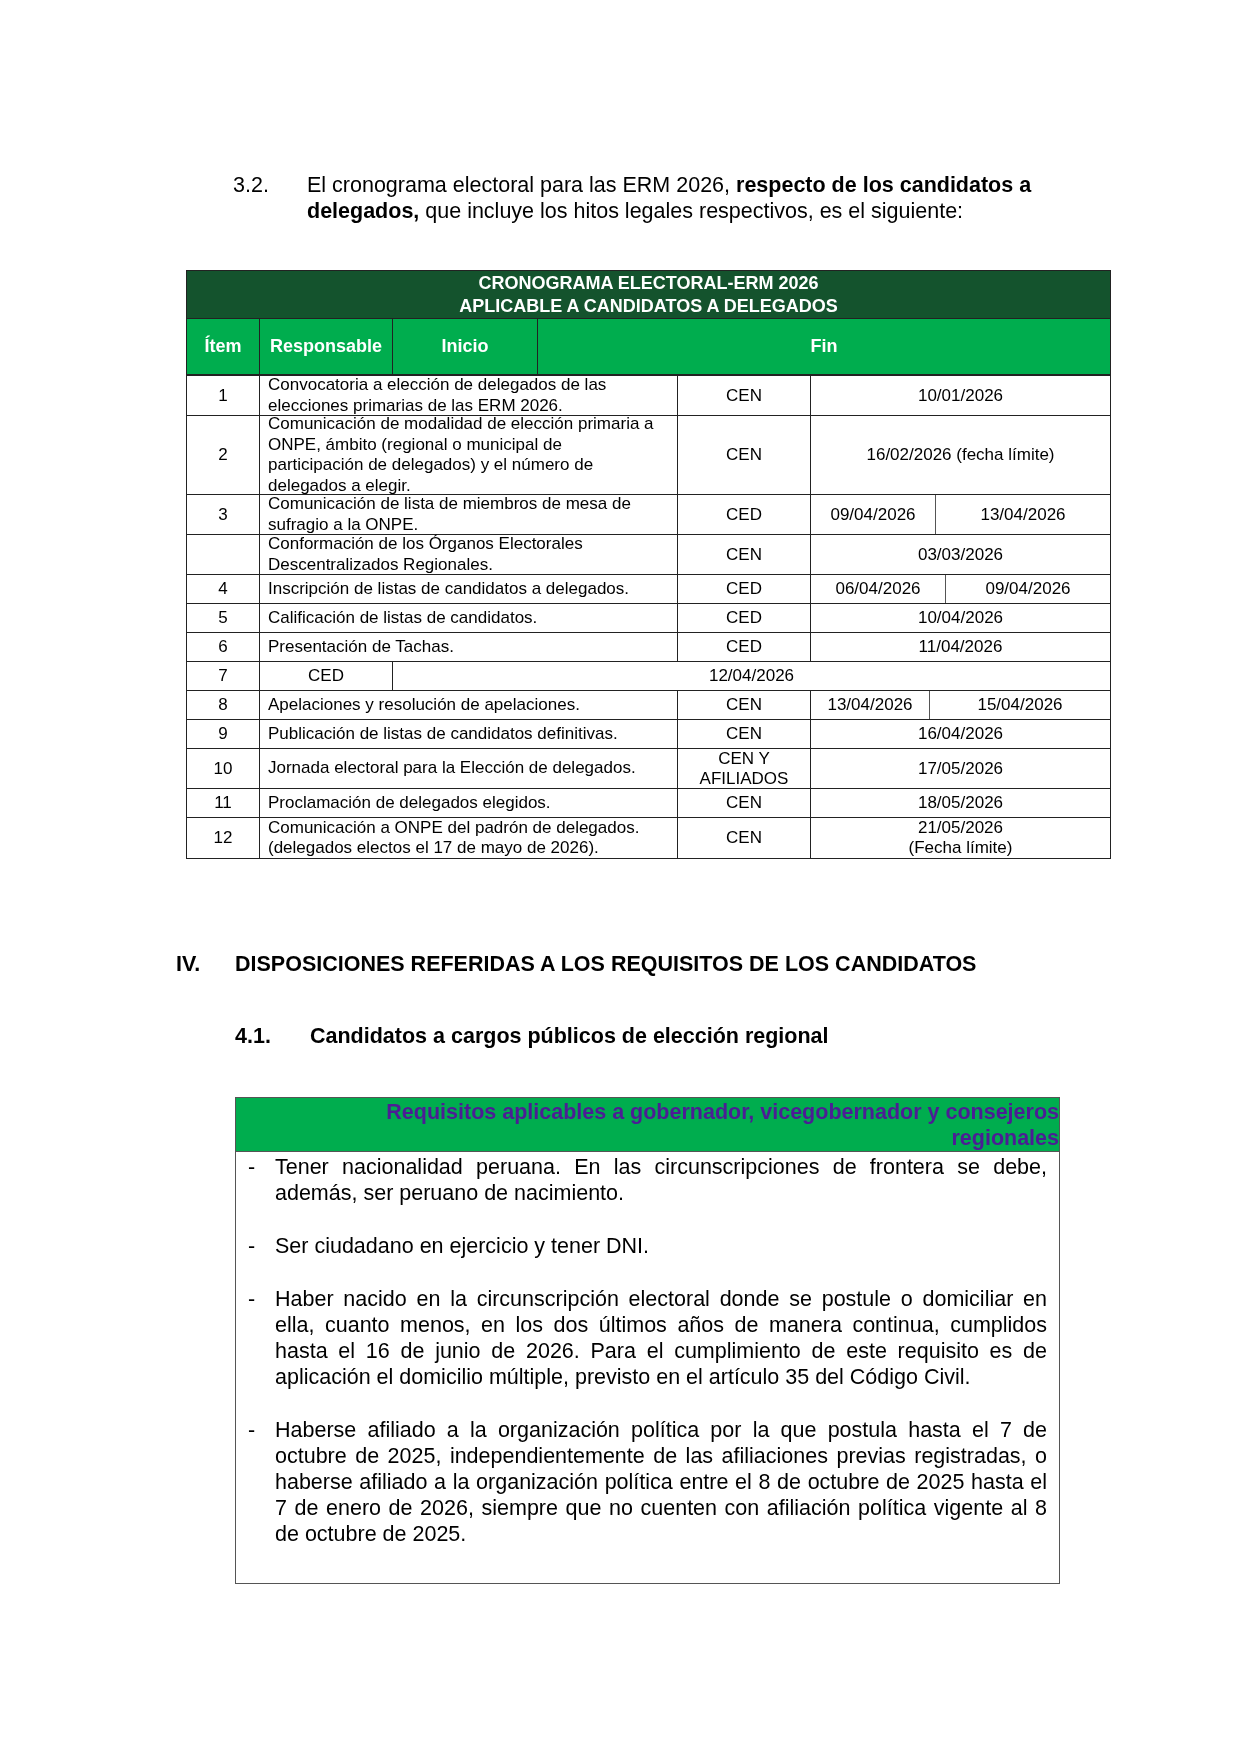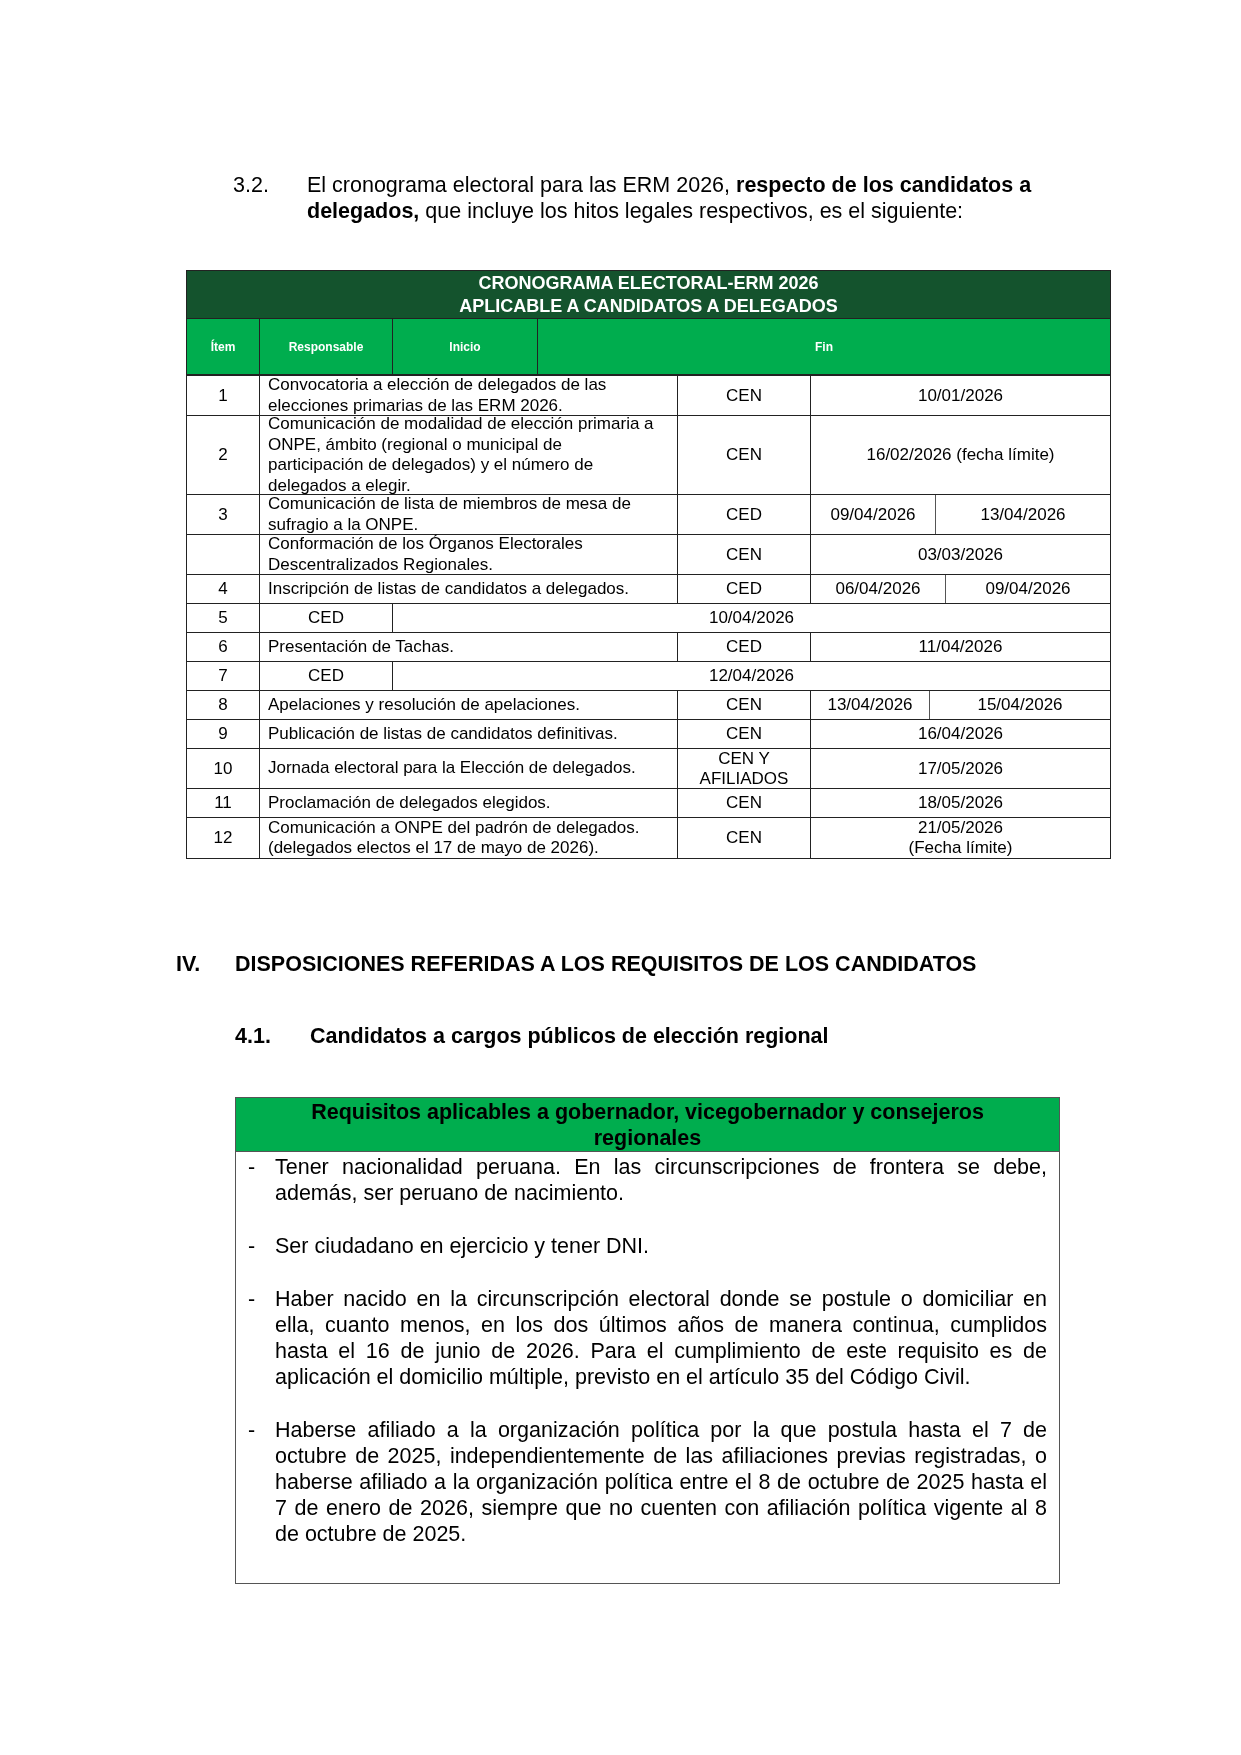--- a/index.html
+++ b/index.html
@@ -8,21 +8,21 @@
 
   
   .p32 { left:233px; top:172px; width:860px; font-size:21.5px; line-height:26px; }
   .p32 .num { position:absolute; left:0; top:0; }
   .p32 .txt { position:absolute; left:74px; top:0; width:800px; }
   .p32 b { font-weight:bold; }
 
   
   .crono { left:186px; top:270px; width:925px; border:1.5px solid #222; box-sizing:border-box; }
   .crono-title { background:#14532d; color:#fff; font-weight:bold; text-align:center; font-size:18px; line-height:23px; padding:1px 0 1px 0; height:48px; box-sizing:border-box; border-bottom:1.5px solid #222; }
-  .crono-head { display:flex; background:#00ad4e; color:#fff; font-weight:bold; font-size:12px; height:55px; border-bottom:2px solid #222; }
+  .crono-head { display:flex; background:#00ad4e; color:#fff; font-weight:bold; font-size:18px; height:55px; border-bottom:2px solid #222; }
   .crono-head > div { display:flex; align-items:center; justify-content:center; border-right:1.5px solid #222; box-sizing:border-box; }
   .crono-head > div:last-child { border-right:none; }
   .c-item { width:73px; }
   .c-act { width:418px; }
   .c-resp { width:133px; }
   .c-ini { width:145px; }
   .c-fin { flex:1; }
   .c-dates { flex:1; display:flex; }
 
   .crono-row { display:flex; border-bottom:1.5px solid #222; box-sizing:border-box; font-size:17px; }
@@ -41,21 +41,21 @@
   
   .sec4 { left:176px; top:952px; font-size:21.5px; font-weight:bold; }
   .sec4 .num { position:absolute; left:0; top:0; }
   .sec4 .txt { position:absolute; left:59px; top:0; white-space:nowrap; }
   .sec41 { left:235px; top:1024px; font-size:21.5px; font-weight:bold; }
   .sec41 .num { position:absolute; left:0; top:0; }
   .sec41 .txt { position:absolute; left:75px; top:0; white-space:nowrap; }
 
   
   .req { left:235px; top:1097px; width:825px; height:487px; border:1.5px solid #555; box-sizing:border-box; }
-  .req-head { background:#00ad4e; color:#000000; font-weight:bold; font-size:21.5px; line-height:26px; text-align:center; height:54px; padding-top:1px; box-sizing:border-box; border-bottom:1.5px solid #555; }
+  .req-head { background:#00ad4e; color:#4c1d95; font-weight:bold; font-size:21.5px; line-height:26px; text-align:right; height:54px; padding-top:1px; box-sizing:border-box; border-bottom:1.5px solid #555; }
   .req-list { padding:2px 12px 0 12px; font-size:21.5px; line-height:26px; }
   .req-item { display:flex; margin-bottom:27px; }
   .req-item .dash { width:27px; flex-shrink:0; }
   .req-item .t { flex:1; text-align:justify; }
 </style>
 </head>
 <body>
 
 <div class="abs p32">
   <span class="num">3.2.</span>
@@ -163,20 +163,25 @@
             <div>CED</div>
           </div>
         </div>
         <div class="cell-dates c-dates split">
           <div class="d" style="width: 135px;">06/04/2026</div>
           <div class="d" style="flex: 1 1 0%;">09/04/2026</div>
         </div>
       </div>
       <div class="crono-row" style="height: 29px;">
         <div class="cell-item c-item">5</div>
+        <div class="cell-act c-act">
+          <div style="width: 100%;">
+            <span>Calificación de listas de candidatos.</span>
+          </div>
+        </div>
         <div class="cell-resp c-resp">
           <div>
             <div>CED</div>
           </div>
         </div>
         <div class="cell-dates c-dates">
           <div>
             <div>10/04/2026</div>
           </div>
         </div>

